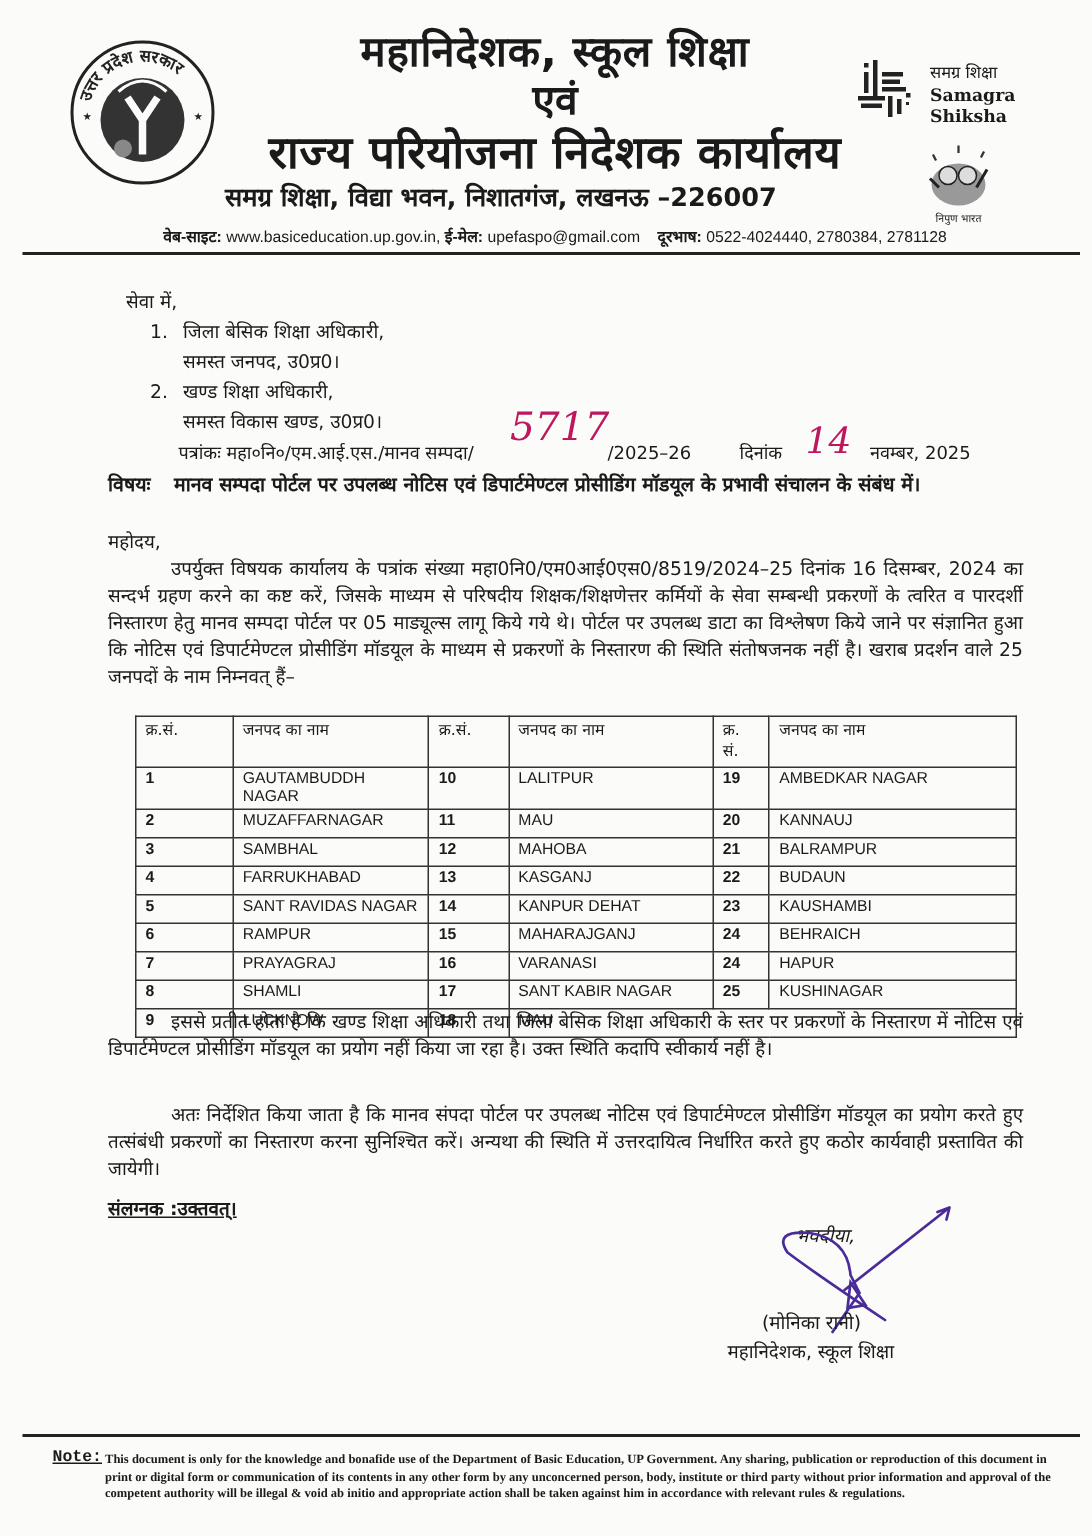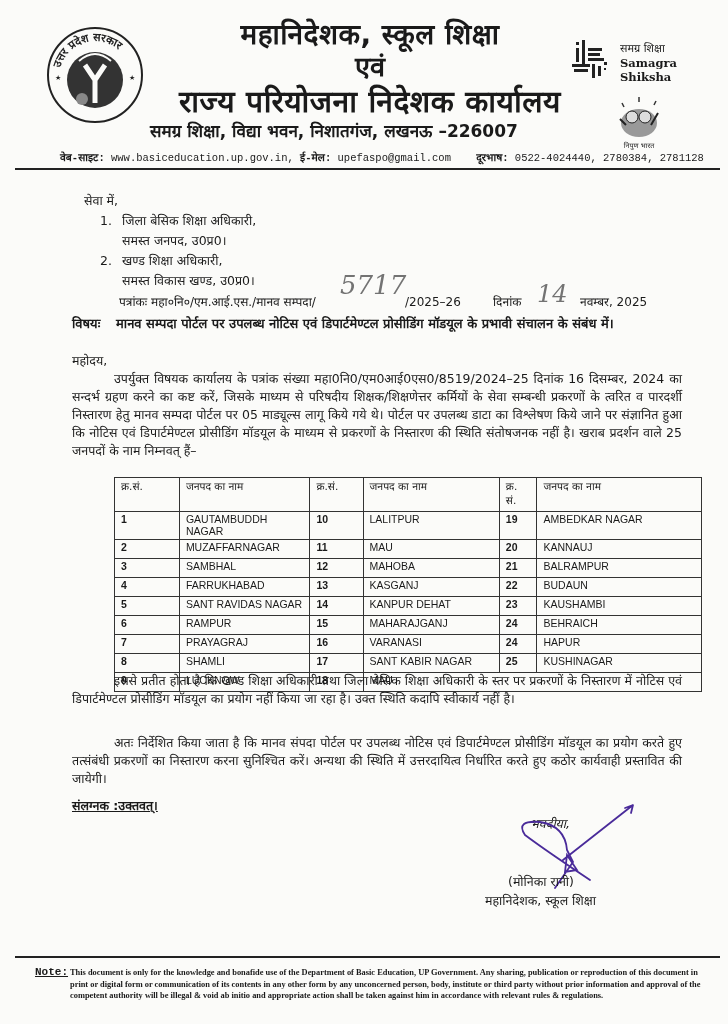--- a/index.html
+++ b/index.html
@@ -8,43 +8,42 @@
     overflow: hidden; color: #1a1a1a;
     font-family: "DejaVu Sans", "Liberation Sans", sans-serif;
   }
   .abs { position: absolute; }
   
   .emblem { left: 45px; top: 25px; width: 100px; height: 100px; }
   .h-title1 { left: 170px; width: 400px; top: 14px; text-align: center; font-size: 28px; font-weight: bold; letter-spacing: 0.5px; }
   .h-title2 { left: 170px; width: 400px; top: 47px; text-align: center; font-size: 27px; font-weight: bold; }
   .h-title3 { left: 150px; width: 440px; top: 80px; text-align: center; font-size: 30px; font-weight: bold; letter-spacing: 0.5px; }
   .h-address { left: 150px; width: 440px; top: 119px; text-align: left; font-size: 17px; font-weight: bold; }
-  .h-contact { left: 60px; width: 620px; top: 150px; font-size: 10.5px; white-space: nowrap; font-family: Liberation Mono, monospace; }
+  .h-contact { left: 60px; width: 620px; top: 150px; font-size: 10.5px; white-space: nowrap; font-family: Liberation Sans, sans-serif; text-align: center; }
   .h-contact b { font-weight: bold; }
   .hr-top { left: 15px; width: 705px; top: 168px; height: 2px; background: #222; }
   .ss-logo { left: 570px; top: 38px; width: 48px; height: 42px; }
   .ss-hindi { left: 620px; top: 40px; font-size: 11px; }
   .ss-eng { left: 620px; top: 56px; font-size: 11.5px; font-family: "DejaVu Serif", serif; font-weight: bold; }
   .nipun { left: 612px; top: 95px; width: 54px; height: 44px; }
   .nipun-label { left: 612px; top: 141px; width: 54px; font-size: 7px; text-align: center; }
 
   
   .body-txt { font-size: 12.5px; line-height: 18px; text-align: right; }
   .p { left: 72px; width: 610px; text-align: justify; font-size: 12.5px; line-height: 18px; }
   .p .indent { display: inline-block; width: 42px; }
   .subject { left: 72px; width: 615px; font-size: 13px; font-weight: bold; line-height: 18px; }
   .subject .sub-label { display: inline-block; width: 44px; }
-  .handwritten { color: #737373; font-family: "DejaVu Serif", serif; font-style: italic; }
+  .handwritten { color: #be185d; font-family: "DejaVu Serif", serif; font-style: italic; }
 
   
   table.districts {
     position: absolute; left: 90px; top: 477px; width: 588px;
     border-collapse: collapse; font-size: 10.5px;
     font-family: "Liberation Sans", "DejaVu Sans", sans-serif;
-    margin-left: 24px;
   }
   table.districts td, table.districts th {
     border: 1px solid #333; padding: 1px 6px 2px 6px; vertical-align: top;
     text-align: left; height: 15px; font-weight: normal;
   }
   table.districts th { height: 30px; font-size: 10.5px; font-family: "DejaVu Sans", sans-serif; }
   table.districts td.num { font-weight: bold; }
   .c1 { width: 55px; } .c2 { width: 120px; } .c3 { width: 42px; } .c4 { width: 128px; } .c5 { width: 26px; } .c6 { width: 160px; }
 
   .enclosure { left: 72px; top: 797px; font-size: 12.5px; font-weight: bold; text-decoration: underline; }

